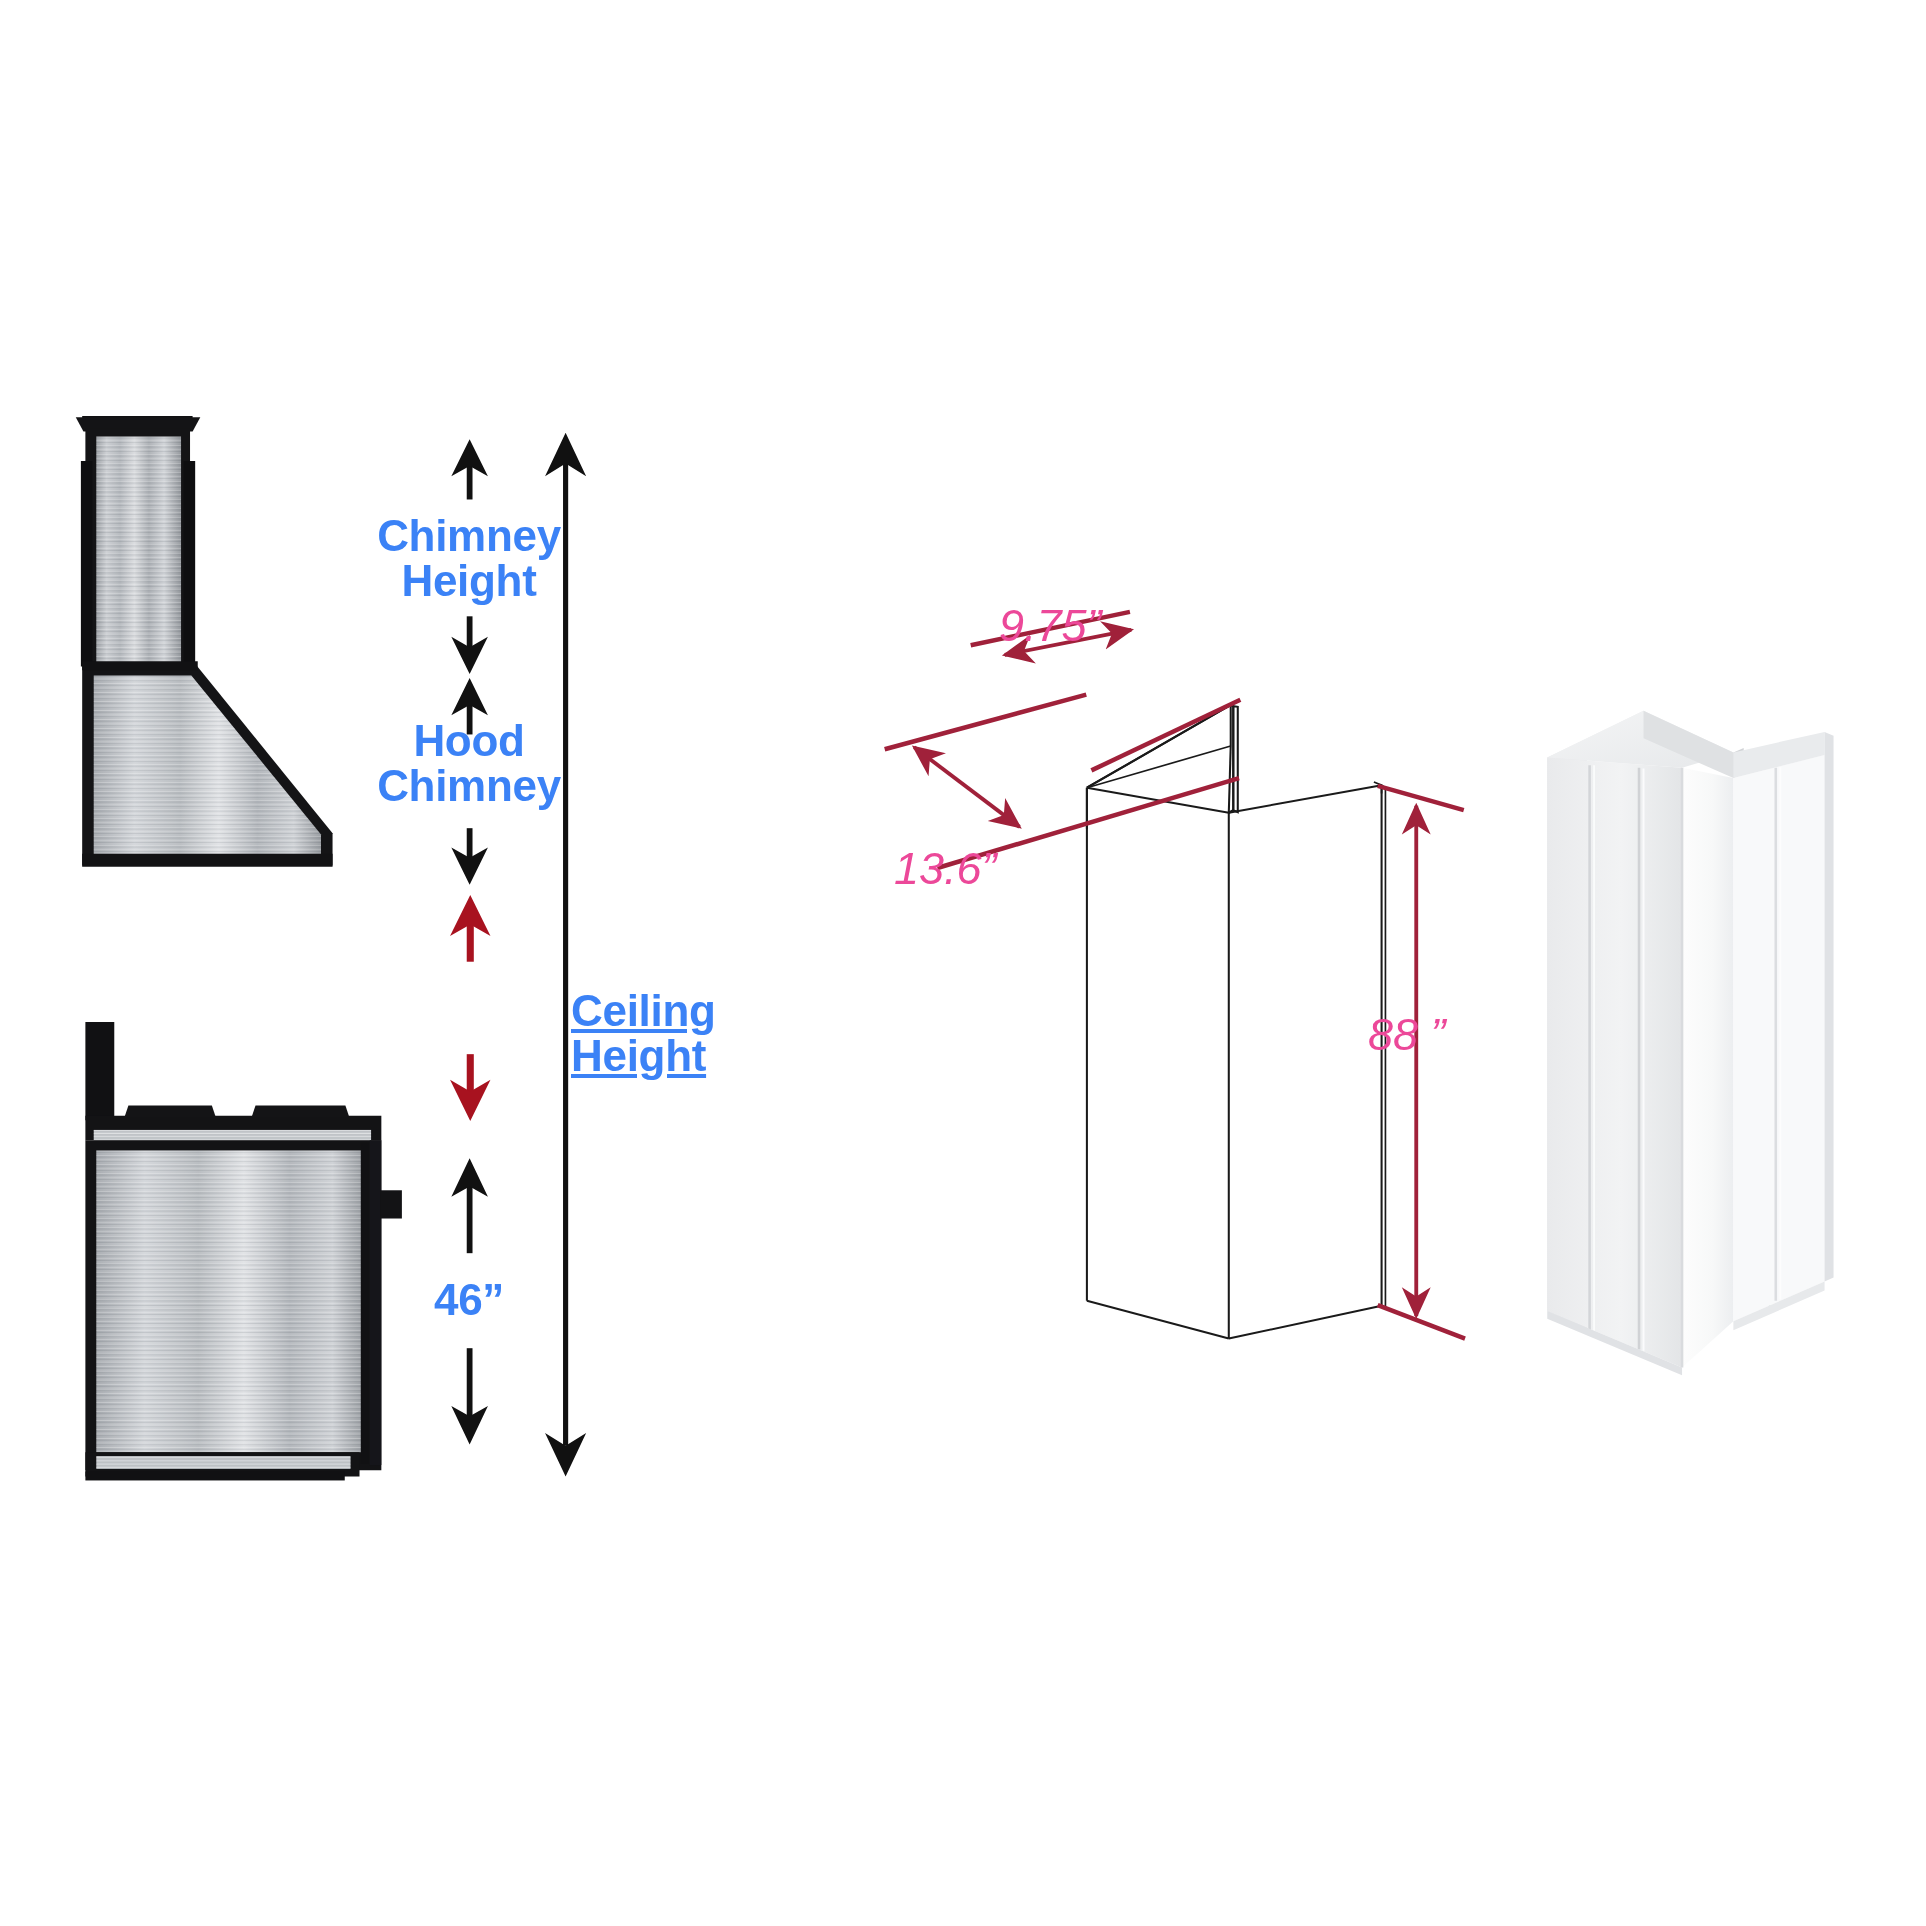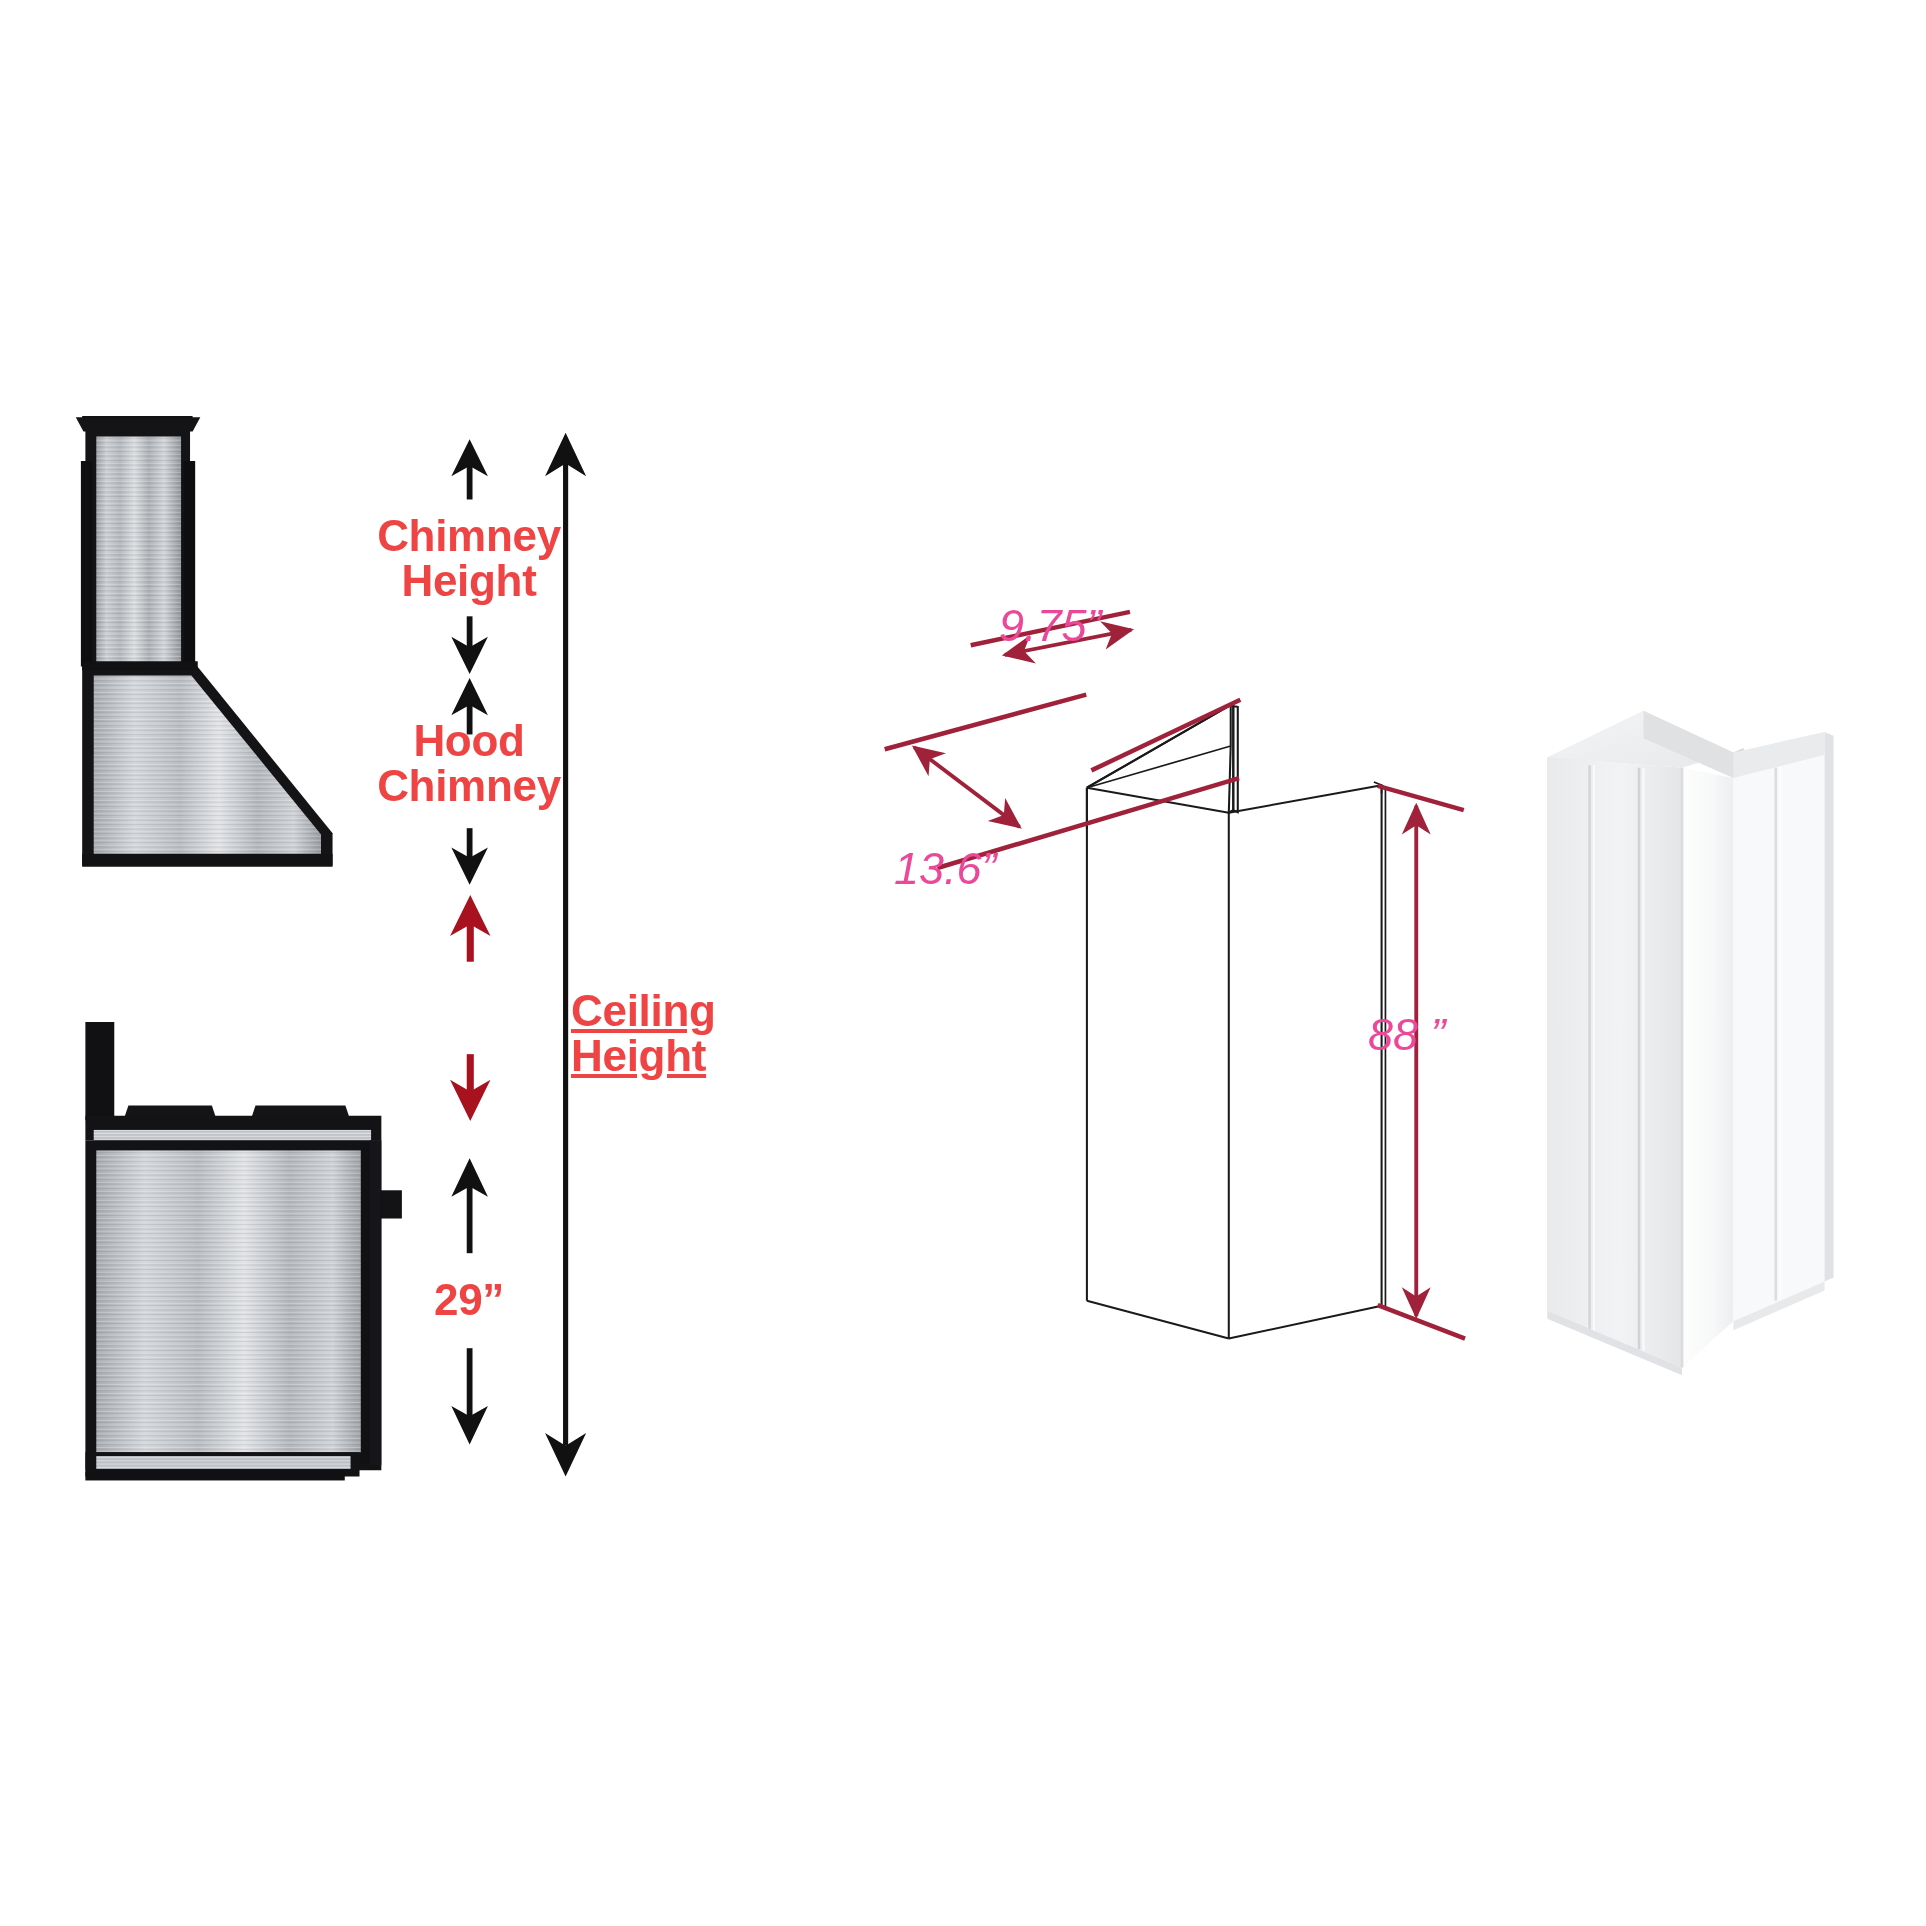--- a/index.html
+++ b/index.html
@@ -28,21 +28,21 @@
     left: 0; top: 0;
     width: 1926px;
     height: 1926px;
   }
 
   
   .guide-label {
     position: absolute;
     font-family: "Liberation Sans", sans-serif;
     font-weight: bold;
-    color: #ef4444;
+    color: #3b82f6;
     text-align: center;
     line-height: 1.02;
     letter-spacing: -0.3px;
     white-space: pre-line;
   }
   .guide-label.red {
     color: #BC1525;
   }
 
   #label-chimney-height {
@@ -342,21 +342,21 @@
     </g>
   </svg>
 
   <div class="guide-label" id="label-chimney-height">Chimney
 Height</div>
 
   <div class="guide-label" id="label-hood-height">Hood
 Chimney</div>
 
 
-  <div class="guide-label" id="label-thirtysix">29”</div>
+  <div class="guide-label" id="label-thirtysix">46”</div>
 
   <div class="guide-label" id="label-ceiling-height">Ceiling
 Height</div>
 
   <div class="dim-label" id="dim-width-975">9.75”</div>
 
   <div class="dim-label" id="dim-depth-136">13.6”</div>
 
   <div class="dim-label" id="dim-height-61">88 ”</div>
 

